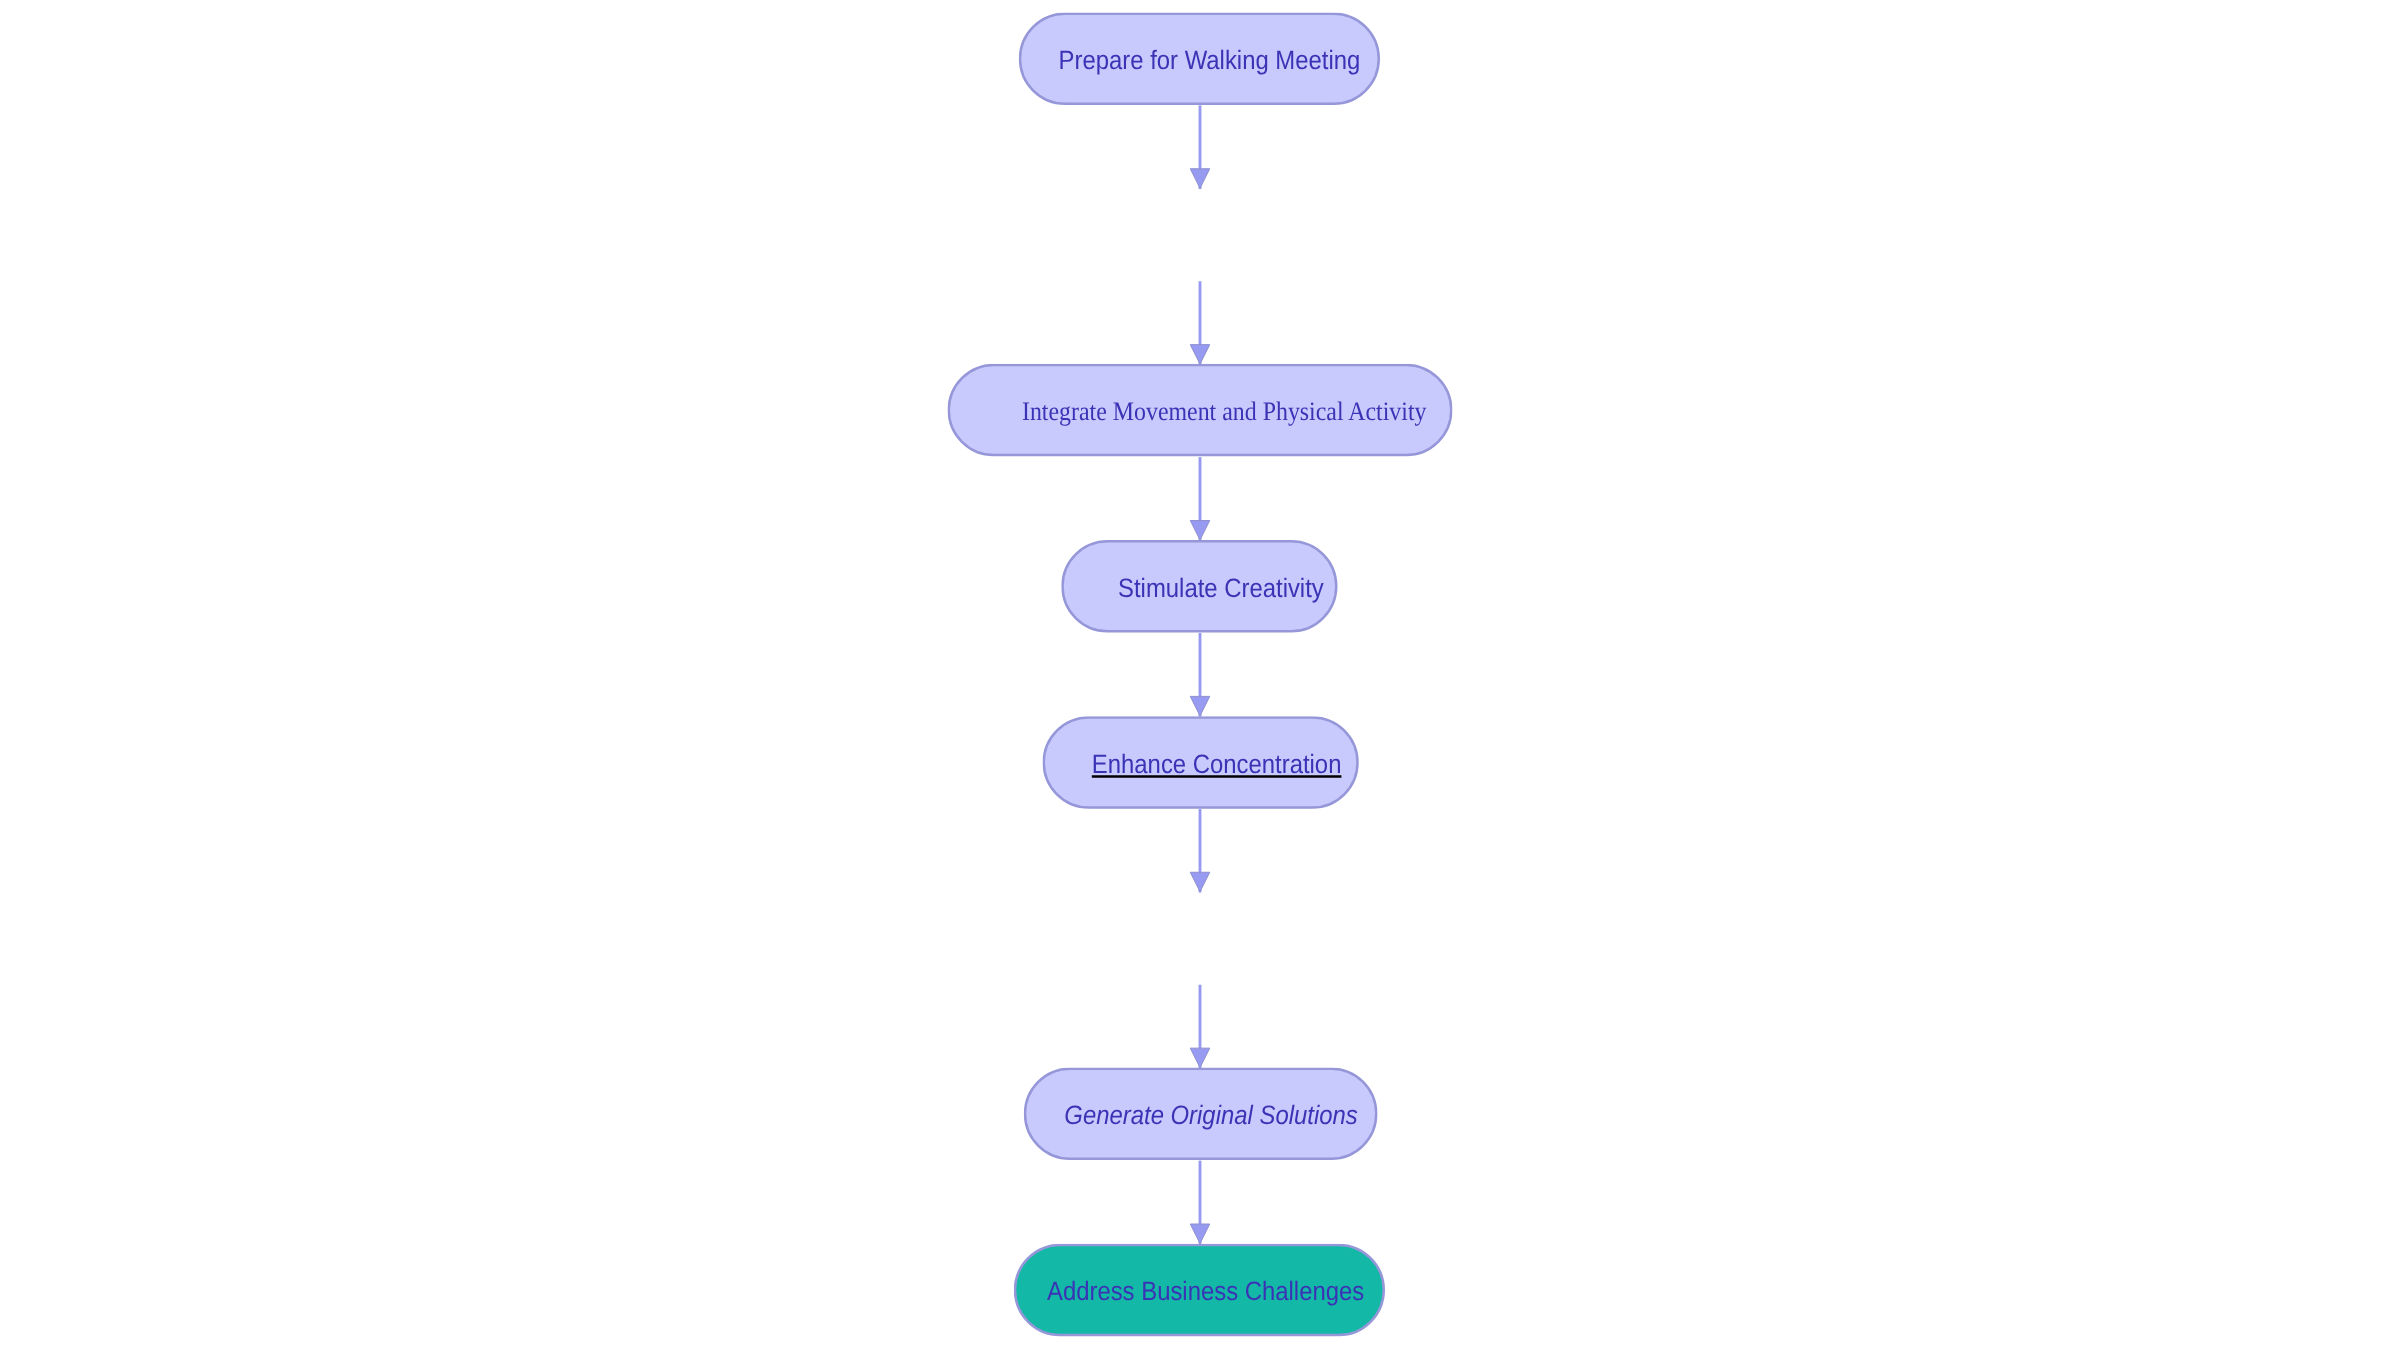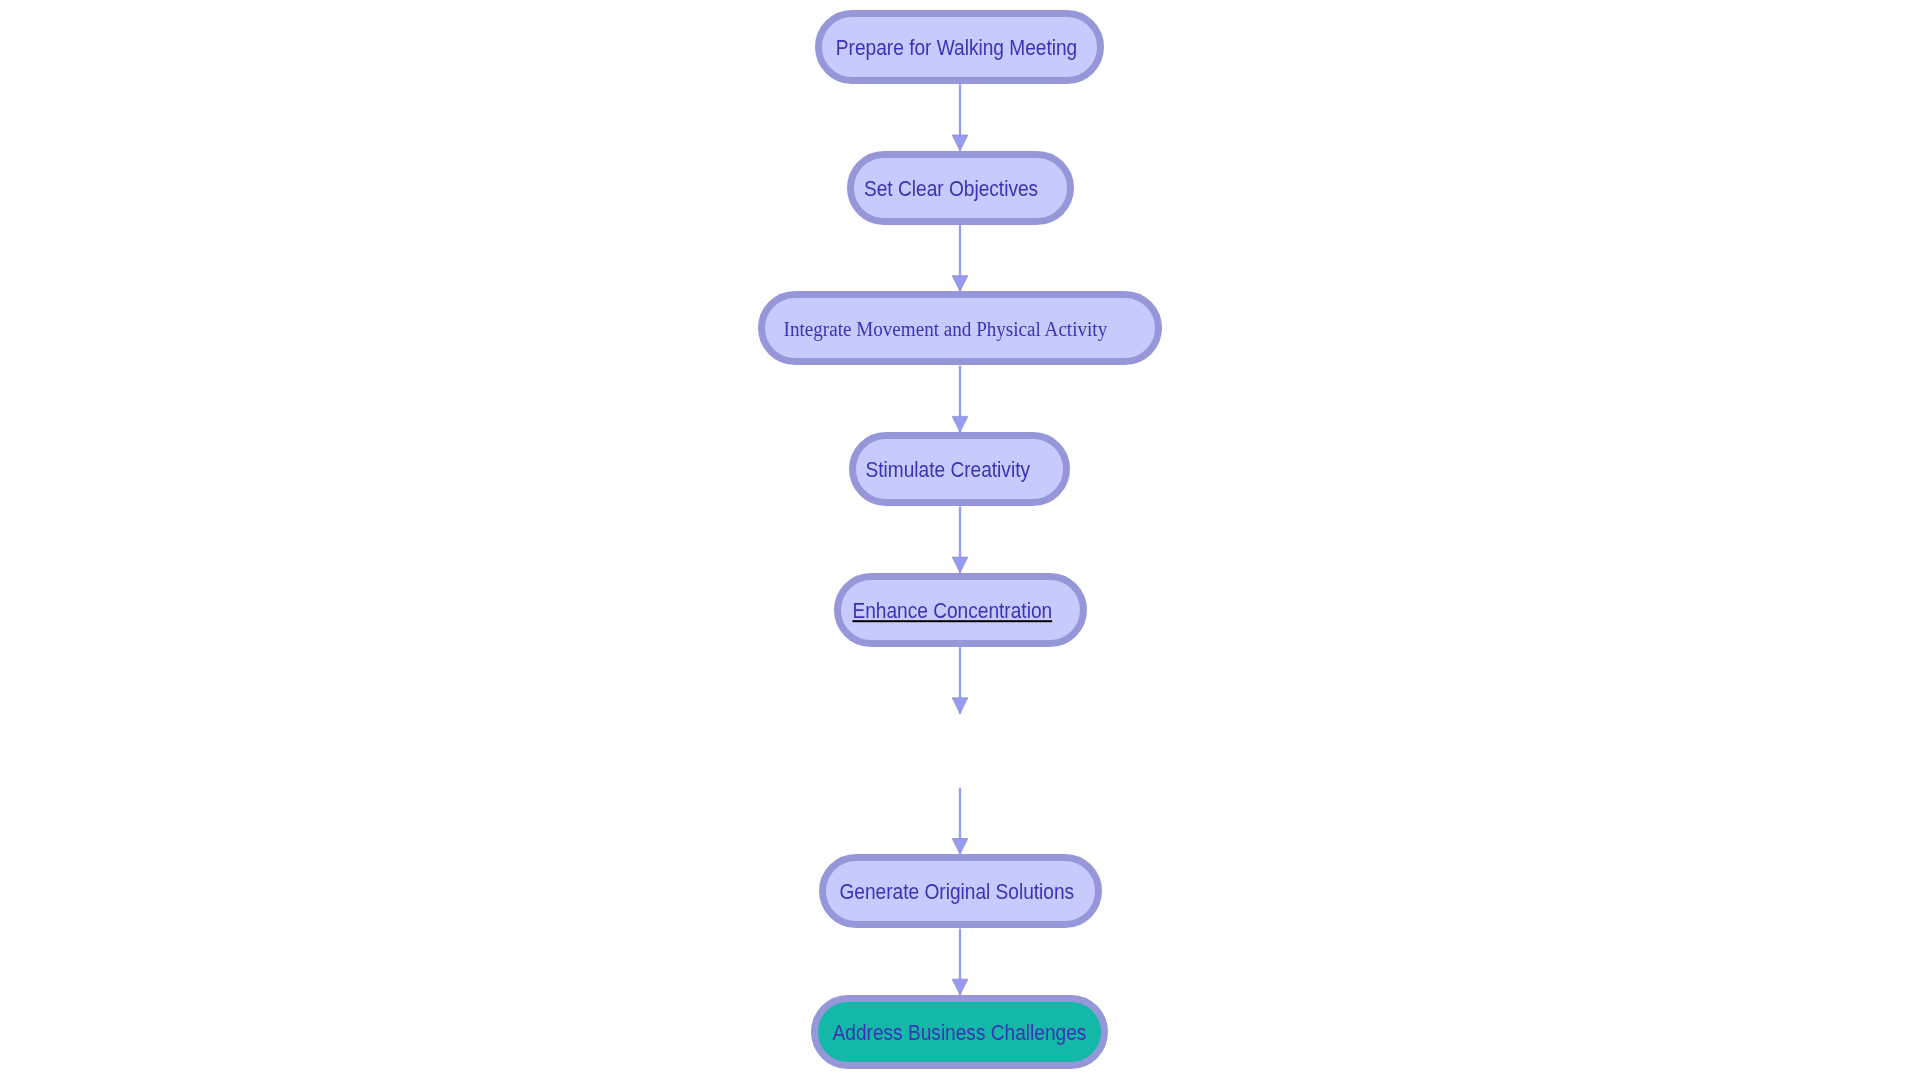--- a/index.html
+++ b/index.html
@@ -2,22 +2,22 @@
 <html><head>
 <meta charset="utf-8">
 <title>Walking Meeting Flowchart</title>
 <style>
   html,body{margin:0;padding:0;}
   body{width:1920px;height:1080px;background:#ffffff;overflow:hidden;
        font-family:"Liberation Sans",sans-serif;}
   #stage{position:relative;width:1920px;height:1080px;background:#ffffff;}
   #edge-layer{position:absolute;left:0;top:0;width:1920px;height:1080px;}
   .node{position:absolute;box-sizing:border-box;
-        display:flex;align-items:center;justify-content:flex-start;
-        background:#c8c9fd;border:7px solid #3b82f6;
+        display:flex;align-items:center;justify-content:flex-end;
+        background:#c8c9fd;border:2px solid #3b82f6;
         will-change:transform;}
   .node-label{font-size:21.3px;color:#3a33b5;white-space:nowrap;line-height:1;
               display:inline-block;transform:translateY(1.2px) scaleX(0.897);}
 </style>
 </head>
 <body>
 
 <div id="stage">
 
   <svg id="edge-layer" viewBox="0 0 1920 1080">
@@ -47,32 +47,29 @@
     </g>
     <g>
       <path class="edge-line" d="M960,928.4999999999999 L960,995.3999999999999" stroke="#969af0" stroke-width="2.3" fill="none"></path>
       <path class="edge-head" d="M952.2,979.1999999999998 L967.8,979.1999999999998 L960,994.7999999999998 Z" fill="#969af0" stroke="#8e90cf" stroke-width="0.8" stroke-linejoin="miter"></path>
     </g>
   </svg>
 
   <div class="node" style="left: 815.4px; top: 9.9px; width: 289.2px; height: 74.4px; border-radius: 37.2px; background: rgb(200, 201, 253); border-color: rgb(149, 151, 217);">
     <span class="node-label" style="color: rgb(58, 51, 181); font-size: 21.3px;">Prepare for Walking Meeting</span>
   </div>
-  <div class="node" style="left: 846.65px; top: 150.6px; width: 226.7px; height: 74.4px; border-radius: 37.2px; background: rgb(200, 201, 253); border-color: rgb(149, 151, 217);">
-    <span class="node-label" style="color: rgb(58, 51, 181); font-size: 21.3px;">Set Clear Objectives</span>
-  </div>
   <div class="node" style="left: 758.2px; top: 291.3px; width: 403.6px; height: 74.4px; border-radius: 37.2px; background: rgb(200, 201, 253); border-color: rgb(149, 151, 217); font-family: Liberation Serif, serif;">
     <span class="node-label" style="color: rgb(58, 51, 181); font-size: 21.3px;">Integrate Movement and Physical Activity</span>
   </div>
   <div class="node" style="left: 849.3px; top: 432px; width: 221.4px; height: 74.4px; border-radius: 37.2px; background: rgb(200, 201, 253); border-color: rgb(149, 151, 217);">
     <span class="node-label" style="color: rgb(58, 51, 181); font-size: 21.3px;">Stimulate Creativity</span>
   </div>
   <div class="node" style="left: 833.5px; top: 572.7px; width: 253px; height: 74.4px; border-radius: 37.2px; background: rgb(200, 201, 253); border-color: rgb(149, 151, 217); text-decoration: underline;">
     <span class="node-label" style="color: rgb(58, 51, 181); font-size: 21.3px;">Enhance Concentration</span>
   </div>
-  <div class="node" style="left: 818.6px; top: 854.1px; width: 282.8px; height: 74.4px; border-radius: 37.2px; background: rgb(200, 201, 253); border-color: rgb(149, 151, 217);">
+  <div class="node" style="left: 818.6px; top: 854.1px; width: 282.8px; height: 74.4px; border-radius: 37.2px; background: rgb(200, 201, 253); border-color: rgb(149, 151, 217); font-style: italic;">
     <span class="node-label" style="color: rgb(58, 51, 181); font-size: 21.3px;">Generate Original Solutions</span>
   </div>
   <div class="node" style="left: 811.3px; top: 994.8px; width: 297.4px; height: 74.4px; border-radius: 37.2px; background: #14b8a6; border-color: rgb(149, 151, 217);">
     <span class="node-label" style="color: rgb(58, 51, 181); font-size: 21.3px;">Address Business Challenges</span>
   </div>
 
 </div>
 
 </body></html>

